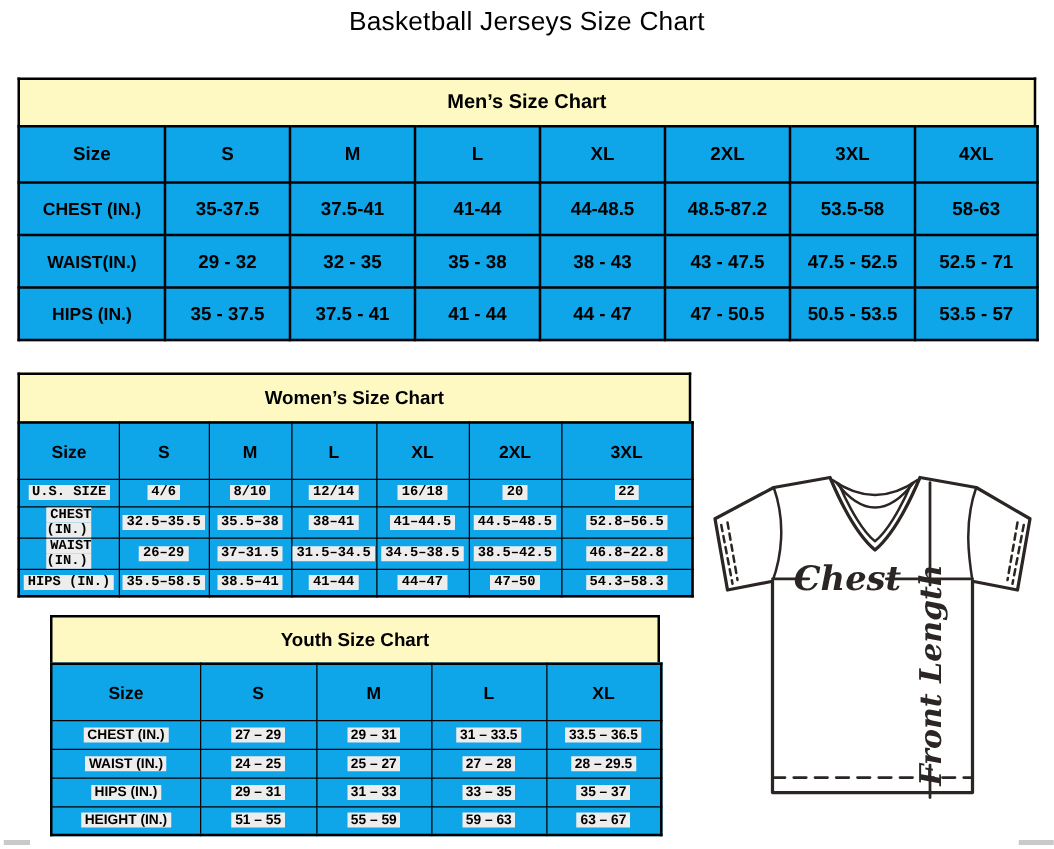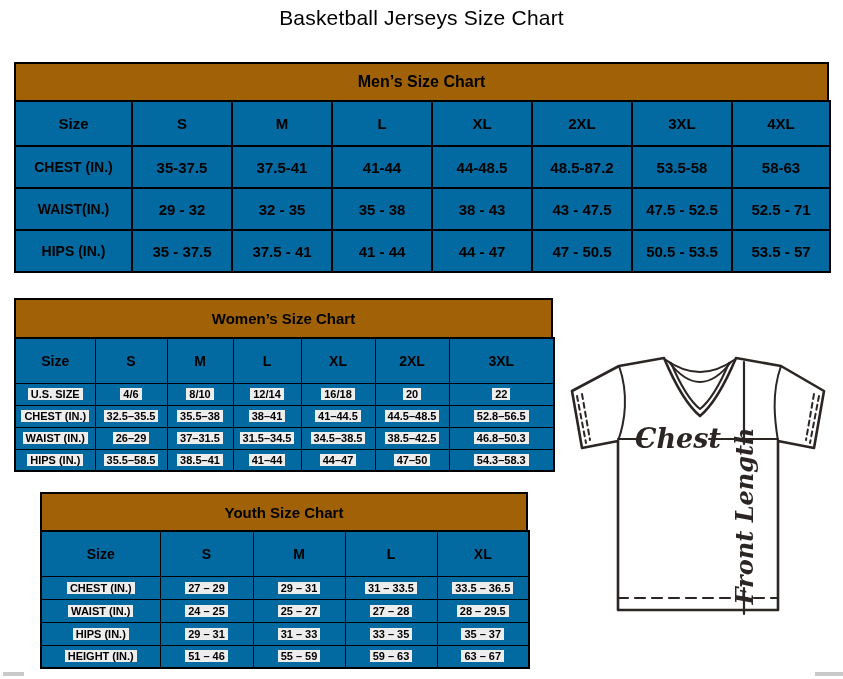--- a/index.html
+++ b/index.html
@@ -7,55 +7,55 @@
     width:843px;height:679px;position:relative;background:#ffffff;
     font-family:"Liberation Sans","DejaVu Sans",sans-serif;color:#000;
     overflow:hidden;
   }
   .page-title{
     position:absolute;top:6px;left:0;width:843px;text-align:center;
     font-size:21px;font-weight:normal;letter-spacing:.2px;
   }
   .chart-block{position:absolute;}
   .band{
-    border:2px solid #000;border-bottom:none;background:#a16207;
+    border:2px solid #000;border-bottom:none;background:#fef9c3;
     text-align:center;font-weight:bold;display:flex;align-items:center;justify-content:center;
   }
-  table{border-collapse:collapse;table-layout:fixed;background:#0369a1;}
+  table{border-collapse:collapse;table-layout:fixed;background:#0ea5e9;}
   th,td{border:1px solid #000;text-align:center;font-weight:bold;padding:0;}
   
   .mens-block{left:14px;top:62px;}
   .mens-block .band{width:811px;height:36px;font-size:16px;}
   .mens-table{width:815px;border:2px solid #000;}
   .mens-table th,.mens-table td{border:2px solid #000;}
   .mens-table thead tr{height:45px;}
   .mens-table tbody tr{height:42px;}
   .mens-table th{font-size:15px;}
   .mens-table td{font-size:15px;margin-top:16px;}
   .mens-table .rowlabel{font-size:14px;}
   
   .womens-block{left:14px;top:298px;}
   .womens-block .band{width:535px;height:37px;font-size:15px;}
   .womens-table{width:539px;border:2px solid #000;}
   .womens-table thead tr{height:45px;}
   .womens-table tbody tr{height:22px;}
   .womens-table th{font-size:14px;}
-  .womens-table tbody th,.womens-table td{font-size:11px;}
+  .womens-table tbody th,.womens-table td{font-size:11px;font-family:Liberation Mono, monospace;}
   
   .youth-block{left:14px;top:492px;padding-left:26px;}
   .youth-block .band{width:484px;height:36px;font-size:15px;}
   .youth-table{width:488px;border:2px solid #000;}
   .youth-table thead tr{height:45px;}
   .youth-table tbody tr{height:23px;}
   .youth-table th{font-size:14px;}
   .youth-table tbody th,.youth-table td{font-size:11px;}
   
   .womens-table tbody .hl,.youth-table tbody .hl{background:#ededed;padding:0 3px;}
   
-  .jersey-wrap{position:absolute;left:557px;top:352px;width:286px;height:282px;text-align:right;}
+  .jersey-wrap{position:absolute;left:557px;top:376px;width:286px;height:282px;text-align:right;}
   
   .frag{position:absolute;background:#c9c9c9;height:4px;}
   .frag-left{left:3px;top:672px;width:21px;}
   .frag-right{left:815px;top:672px;width:28px;}
 </style>
 </head>
 <body>
 
 <div class="page-title">Basketball Jerseys Size Chart</div>
 
@@ -161,21 +161,21 @@
           <td><span class="hl">44.5–48.5</span></td>
           <td><span class="hl">52.8–56.5</span></td>
         </tr>
         <tr>
           <th class="rowlabel"><span class="hl">WAIST (IN.)</span></th>
           <td><span class="hl">26–29</span></td>
           <td><span class="hl">37–31.5</span></td>
           <td><span class="hl">31.5–34.5</span></td>
           <td><span class="hl">34.5–38.5</span></td>
           <td><span class="hl">38.5–42.5</span></td>
-          <td><span class="hl">46.8–50.3</span></td>
+          <td><span class="hl">46.8–22.8</span></td>
         </tr>
         <tr>
           <th class="rowlabel"><span class="hl">HIPS (IN.)</span></th>
           <td><span class="hl">35.5–58.5</span></td>
           <td><span class="hl">38.5–41</span></td>
           <td><span class="hl">41–44</span></td>
           <td><span class="hl">44–47</span></td>
           <td><span class="hl">47–50</span></td>
           <td><span class="hl">54.3–58.3</span></td>
         </tr>
@@ -219,21 +219,21 @@
         </tr>
         <tr>
           <th class="rowlabel"><span class="hl">HIPS (IN.)</span></th>
           <td><span class="hl">29 – 31</span></td>
           <td><span class="hl">31 – 33</span></td>
           <td><span class="hl">33 – 35</span></td>
           <td><span class="hl">35 – 37</span></td>
         </tr>
         <tr>
           <th class="rowlabel"><span class="hl">HEIGHT (IN.)</span></th>
-          <td><span class="hl">51 – 46</span></td>
+          <td><span class="hl">51 – 55</span></td>
           <td><span class="hl">55 – 59</span></td>
           <td><span class="hl">59 – 63</span></td>
           <td><span class="hl">63 – 67</span></td>
         </tr>
       </tbody>
     </table>
 </div>
 
 <div class="jersey-wrap">
   <svg width="286" height="282" viewBox="0 0 286 282" xmlns="http://www.w3.org/2000/svg">

